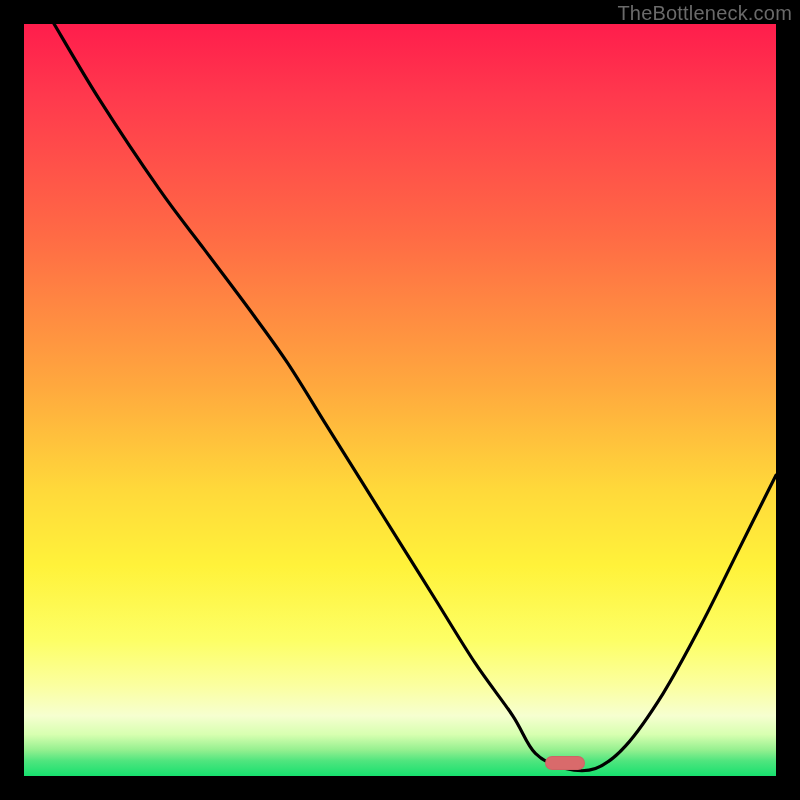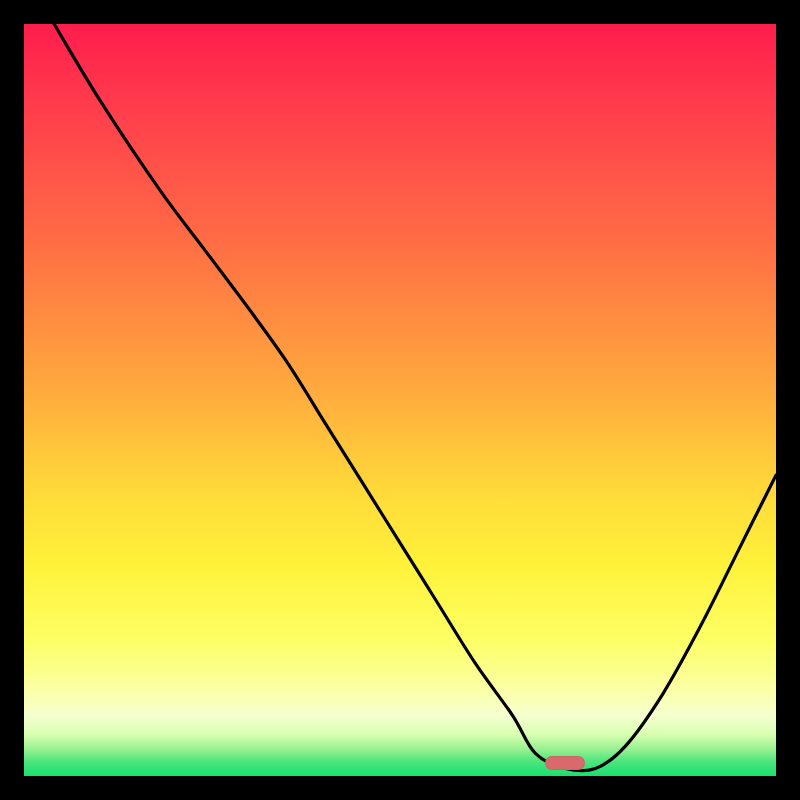--- a/index.html
+++ b/index.html
@@ -66,20 +66,21 @@
     font-size: 20px;
     font-weight: 500;
     letter-spacing: 0.2px;
     user-select: none;
   }
 </style>
 </head>
 <body>
 
 <div class="frame">
+  <div class="watermark">TheBottleneck.com</div>
 
   <div class="plot">
 
     <svg class="curve" viewBox="0 0 752 752" preserveAspectRatio="none">
 
       <path id="curve-path" fill="none" stroke="#000" stroke-width="3.2" stroke-linecap="round" stroke-linejoin="round" d="M 30.1 0.0 C 37.6 12.5, 57.7 47.6, 75.2 75.2 C 92.7 102.8, 117.8 140.4, 135.4 165.4 C 152.9 190.5, 165.4 205.5, 180.5 225.6 C 195.5 245.7, 211.8 267.0, 225.6 285.8 C 239.4 304.6, 250.7 319.6, 263.2 338.4 C 275.7 357.2, 288.3 378.5, 300.8 398.6 C 313.3 418.6, 325.9 438.7, 338.4 458.7 C 350.9 478.8, 363.5 498.8, 376.0 518.9 C 388.5 538.9, 401.1 559.0, 413.6 579.0 C 426.1 599.1, 438.7 620.4, 451.2 639.2 C 463.7 658.0, 478.8 676.8, 488.8 691.8 C 498.8 706.9, 502.6 720.7, 511.4 729.4 C 520.1 738.2, 531.4 742.0, 541.4 744.5 C 551.5 747.0, 561.5 748.2, 571.5 744.5 C 581.5 740.7, 590.3 734.5, 601.6 721.9 C 612.9 709.4, 626.7 689.3, 639.2 669.3 C 651.7 649.2, 664.3 625.4, 676.8 601.6 C 689.3 577.8, 701.9 551.5, 714.4 526.4 C 726.9 501.3, 745.7 463.7, 752.0 451.2"></path>
     </svg>
 
     <div id="min-marker" class="marker" style="width: 40px; height: 14px; left: 521.44px; top: 732.216px; background: rgb(217, 106, 107);"></div>
   </div>

